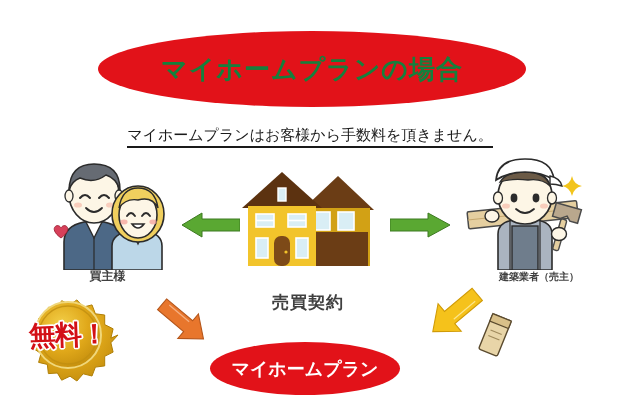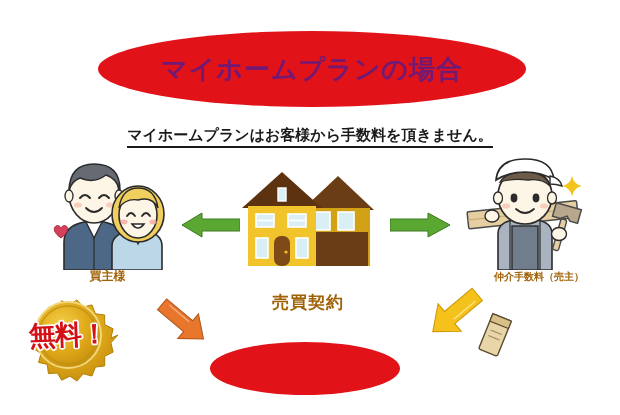--- a/index.html
+++ b/index.html
@@ -28,51 +28,51 @@
   }
   .title-text {
     position: absolute;
     left: 98px;
     top: 31px;
     width: 428px;
     height: 76px;
     display: flex;
     align-items: center;
     justify-content: center;
-    color: #701a75;
+    color: #15803d;
     font-size: 26px;
     font-weight: bold;
     letter-spacing: 1px;
     white-space: nowrap;
   }
 
   
   .subtitle {
     position: absolute;
     left: 0;
     top: 126px;
     width: 620px;
     text-align: center;
     font-size: 15px;
-    font-weight: bold;
+    font-weight: normal;
     color: #1a1a1a;
     letter-spacing: 0px;
   }
   .subtitle span {
     border-bottom: 2px solid #1a1a1a;
     padding-bottom: 2px;
   }
 
   
   .caption {
     position: absolute;
     text-align: center;
     font-size: 12px;
     font-weight: bold;
-    color: #a16207;
+    color: #404040;
     white-space: nowrap;
   }
   .caption.big {
     font-size: 17px;
     letter-spacing: 1px;
   }
   .caption.small {
     font-size: 10px;
   }
 
@@ -271,21 +271,21 @@
       <ellipse cx="97" cy="76" rx="7.5" ry="6.5" fill="#fdf6e6" stroke="#2b2b2b" stroke-width="1.4"></ellipse>
     </svg>
   </div>
 
   <div class="fig" style="left:562px; top:176px; width:20px; height:20px;">
     <svg width="20" height="20" viewBox="0 0 20 20">
       <path d="M10 0 Q11.6 8.2 20 10 Q11.6 11.8 10 20 Q8.4 11.8 0 10 Q8.4 8.2 10 0 Z" fill="#f2c41c"></path>
     </svg>
   </div>
 
-  <div class="caption small" style="left:487px; top:270px; width:104px;">仲介手数料（売主）</div>
+  <div class="caption small" style="left:487px; top:270px; width:104px;">建築業者（売主）</div>
 
   <div class="arrow-h" style="left:180px; top:212px;">
     <svg width="60" height="26" viewBox="0 0 60 26">
       <path d="M60 7 L22 7 L22 1 L2 13 L22 25 L22 19 L60 19 Z" fill="#5aa832" stroke="#3d7a21" stroke-width="1"></path>
     </svg>
   </div>
 
   <div class="arrow-h" style="left:390px; top:212px;">
     <svg width="62" height="26" viewBox="0 0 62 26">
       <path d="M0 7 L38 7 L38 1 L60 13 L38 25 L38 19 L0 19 Z" fill="#5aa832" stroke="#3d7a21" stroke-width="1"></path>
@@ -338,14 +338,15 @@
         <polygon fill="url(#goldGrad)" stroke="#b07f06" stroke-width="1" points="50,0 42.9,7.8 45.1,17.1 36.7,21.3 36.7,30.9 27.4,32.1 24.0,41.0 15.2,38.8 8.9,46.0 2.0,41.2 -6.3,45.2 -10.6,38.0 -19.6,38.6 -20.7,29.4 -29.4,27.4 -27.0,18.5 -34.6,13.5 -29.4,5.9 -34.6,-2.6 -27.0,-7.4 -29.4,-16.5 -20.7,-18.5 -19.6,-27.7 -10.6,-27.1 -6.3,-34.3 2.0,-30.3 8.9,-35.1 15.2,-27.9 24.0,-30.1 27.4,-21.2 36.7,-20.0 36.7,-10.4 45.1,-6.2 42.9,3.1"></polygon>
 
         <circle cx="0" cy="0" r="33" fill="url(#goldGrad)" stroke="#f0d77a" stroke-width="2"></circle>
         <circle cx="0" cy="0" r="29" fill="none" stroke="#c08f10" stroke-width="1.3" opacity="0.8"></circle>
       </g>
     </svg>
   </div>
   <div class="free-badge-text">無料！</div>
 
   <div class="plan-ellipse"></div>
+  <div class="plan-ellipse-text">マイホームプラン</div>
 
 </div>
 
 </body></html>

